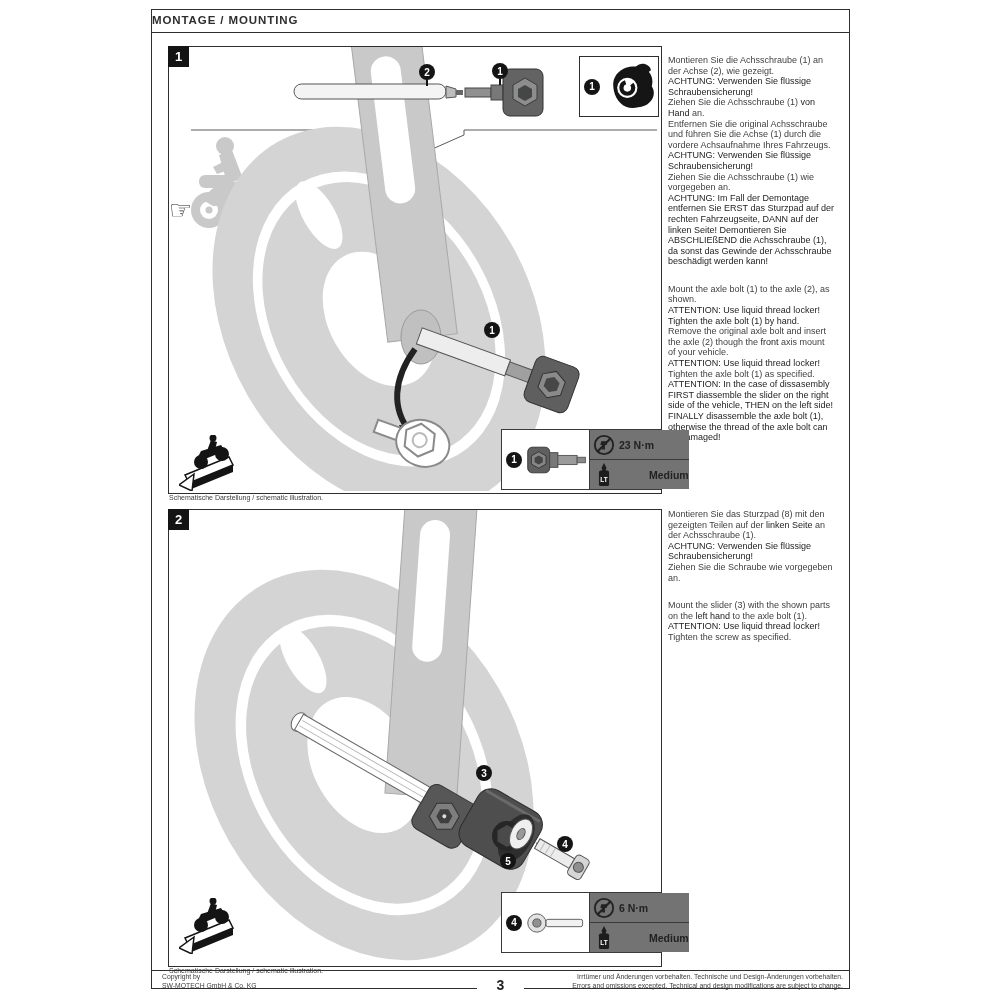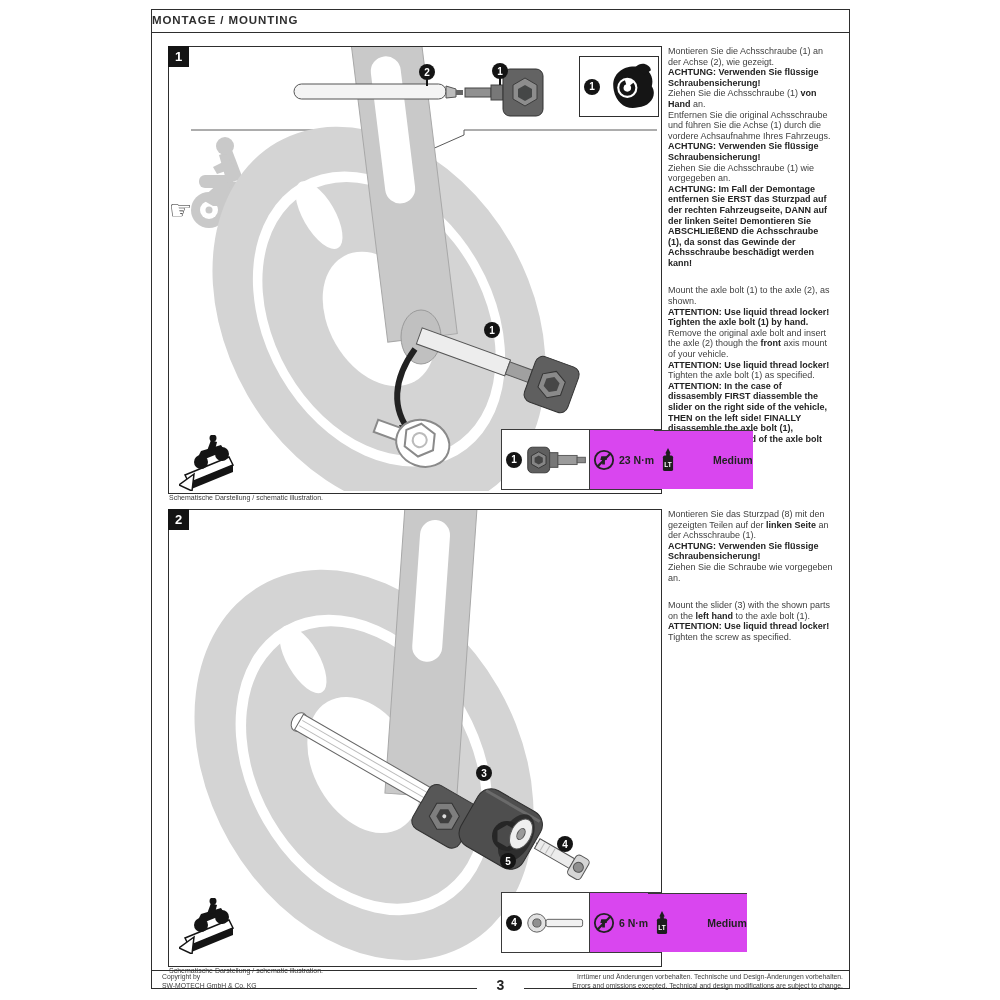--- a/index.html
+++ b/index.html
@@ -21,35 +21,35 @@
             font-size:10px; font-weight:700; display:flex; align-items:center; justify-content:center; z-index:4; }
   .pbadge.stem::after { content:""; position:absolute; left:7px; top:15px; width:1.5px; height:7px; background:#141414; }
   .pbadge.inline { position:static; flex:0 0 16px; }
 
   .handbox { position:absolute; left:410px; top:9px; width:80px; height:61px; border:1.5px solid #2e2e2e;
              background:#fff; display:flex; align-items:center; gap:2px; padding-left:4px; box-sizing:border-box; z-index:3; }
 
   .tqbox { position:absolute; left:332px; top:382px; width:160px; height:61px; border:1.5px solid #3a3a3a;
            display:flex; background:#fff; box-sizing:border-box; z-index:3; }
   .tq-part { width:88px; border-right:1.5px solid #3a3a3a; display:flex; align-items:center; gap:3px; padding-left:4px; box-sizing:border-box; }
-  .tq-specs { flex:1; display:flex; flex-direction:row; background:#d946ef;text-align:right; }
+  .tq-specs { flex:1; display:flex; flex-direction:column; background:#737373;text-align:right; }
   .tq-row { flex:1; display:flex; align-items:center; gap:4px; padding-left:3px; }
   .tq-row + .tq-row { border-top:1.5px solid #3a3a3a;gap:34px; }
   .tq-val { font-size:10.5px; font-weight:700; color:#222; white-space:nowrap; }
 
   .rampicon { position:absolute; left:10px; top:388px; z-index:3; }
 
   .caption { position:absolute; left:17px; font-size:7px; color:#3c3c3c; }
   .cap1 { top:484px; } .cap2 { top:957px; }
 
   .txtcol { position:absolute; left:516px; width:166px; font-size:9px; line-height:10.6px; color:#3f3f3f; }
-  .col1 { top:36px; } .col2 { top:499px; }
+  .col1 { top:45px; } .col2 { top:499px; }
   .txtcol p { margin:0; }
   .txtcol p.second { margin-top:17px; }
-  .txtcol .b { font-weight:700; color:#232323; }
+  .txtcol .b { font-weight:400; color:#232323; }
 
   .footline { position:absolute; top:960px; left:0; width:100%; border-top:1.2px solid #2e2e2e; }
   .foot-left { position:absolute; left:10px; top:963px; font-size:6.8px; line-height:8.6px; color:#3c3c3c; }
   .foot-right { position:absolute; right:6px; top:963px; font-size:6.8px; line-height:8.6px; color:#3c3c3c; text-align:right; }
   .bseg { position:absolute; top:978px; border-top:1.4px solid #2e2e2e; width:325px; height:0; }
   .bseg.l { left:0; } .bseg.r { right:0; }
   .pagenum { position:absolute; top:967px; left:325px; width:47px; text-align:center; font-size:14px; font-weight:700; color:#222; background:transparent; }
 </style>
 </head>
 <body>

